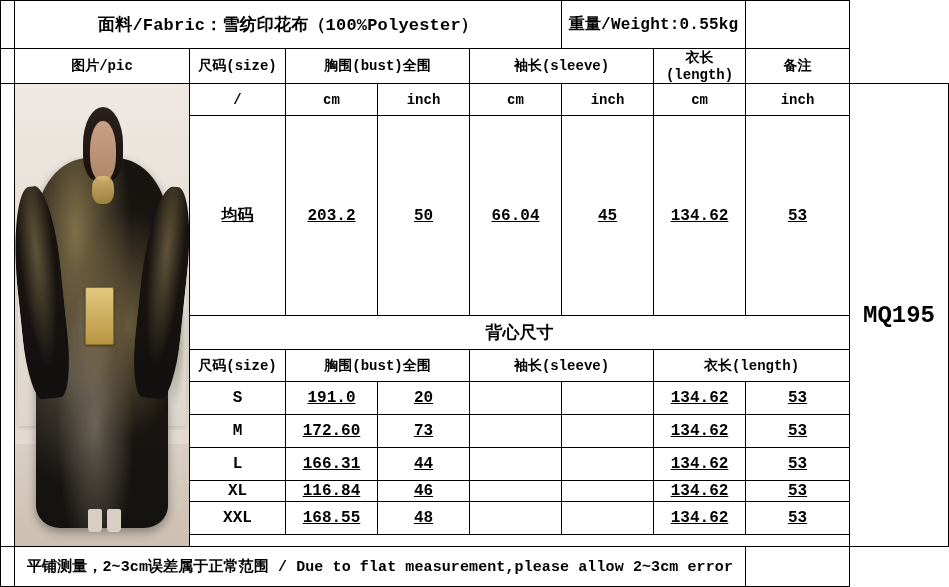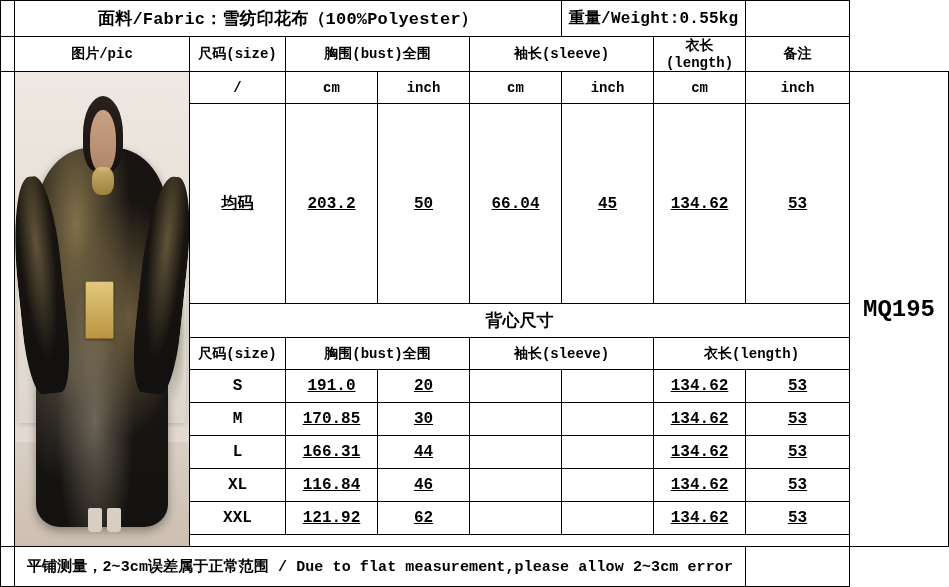--- a/index.html
+++ b/index.html
@@ -296,49 +296,49 @@
       <td class="t-size">S</td>
       <td class="t-val">191.0</td>
       <td class="t-val">20</td>
       <td class="t-val"></td>
       <td class="t-val"></td>
       <td class="t-val">134.62</td>
       <td class="t-val">53</td>
     </tr>
     <tr style="height:33px">
       <td class="t-size">M</td>
-      <td class="t-val">170.85</td>
-      <td class="t-val">30</td>
+      <td class="t-val">172.60</td>
+      <td class="t-val">73</td>
       <td class="t-val"></td>
       <td class="t-val"></td>
       <td class="t-val">134.62</td>
       <td class="t-val">53</td>
     </tr>
     <tr style="height:33px">
       <td class="t-size">L</td>
       <td class="t-val">166.31</td>
       <td class="t-val">44</td>
       <td class="t-val"></td>
       <td class="t-val"></td>
       <td class="t-val">134.62</td>
       <td class="t-val">53</td>
     </tr>
-    <tr style="height:33px">
+    <tr style="height:21px">
       <td class="t-size">XL</td>
       <td class="t-val">116.84</td>
       <td class="t-val">46</td>
       <td class="t-val"></td>
       <td class="t-val"></td>
       <td class="t-val">134.62</td>
       <td class="t-val">53</td>
     </tr>
     <tr style="height:33px">
       <td class="t-size">XXL</td>
-      <td class="t-val">121.92</td>
-      <td class="t-val">62</td>
+      <td class="t-val">168.55</td>
+      <td class="t-val">48</td>
       <td class="t-val"></td>
       <td class="t-val"></td>
       <td class="t-val">134.62</td>
       <td class="t-val">53</td>
     </tr>
 
     <tr style="height:6px">
       <td colspan="7" style="border:none"></td>
     </tr>
     <tr style="height:6px">

